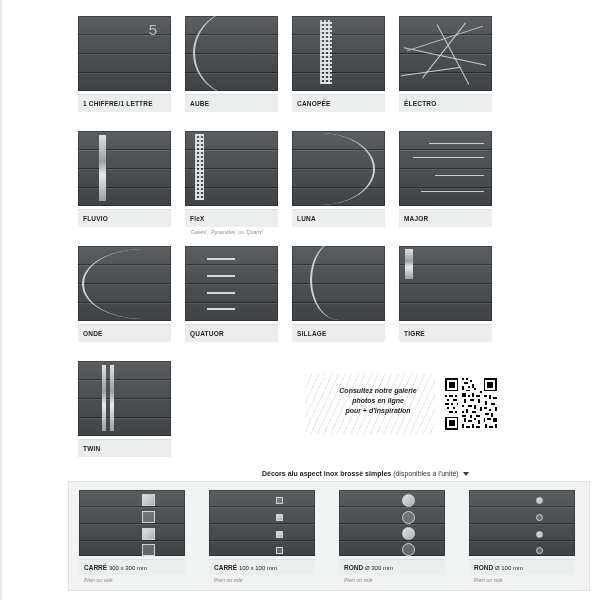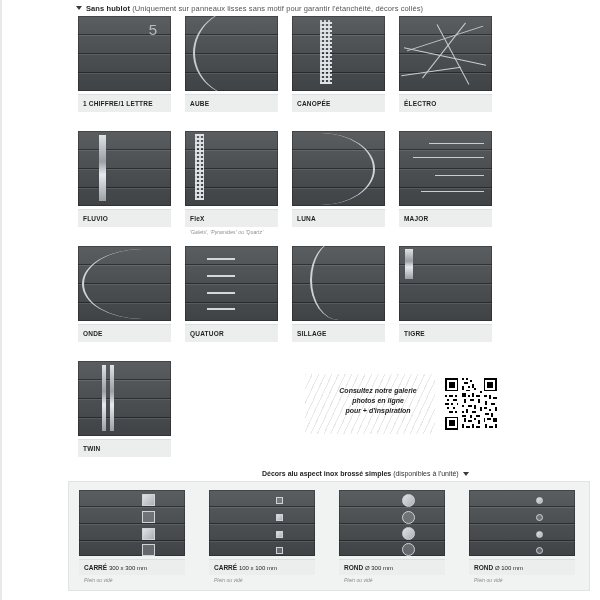--- a/index.html
+++ b/index.html
@@ -136,24 +136,20 @@
   .ci{position:absolute;border:1px solid #cfd3d7;border-radius:50%;background:rgba(210,215,219,.25);}
   .ci.filled{background:linear-gradient(135deg,#dfe3e6,#aab0b5);}
 </style>
 </head>
 <body>
 
 <div class="page">
 
   <div class="left-rule"></div>
 
-  <div class="sec-head">
-    <span class="tri"></span><b>Sans hublot</b>
-    <span class="note">(Uniquement sur panneaux lisses sans motif pour garantir l'étanchéité, décors collés)</span>
-  </div>
 
   <div class="grid">
 
     <div class="row">
 
       <div class="card" style="left:0px;">
         <div class="thumb">
           <div class="seams">
             <i style="top:18px"></i>
               <i style="top:37px"></i>

